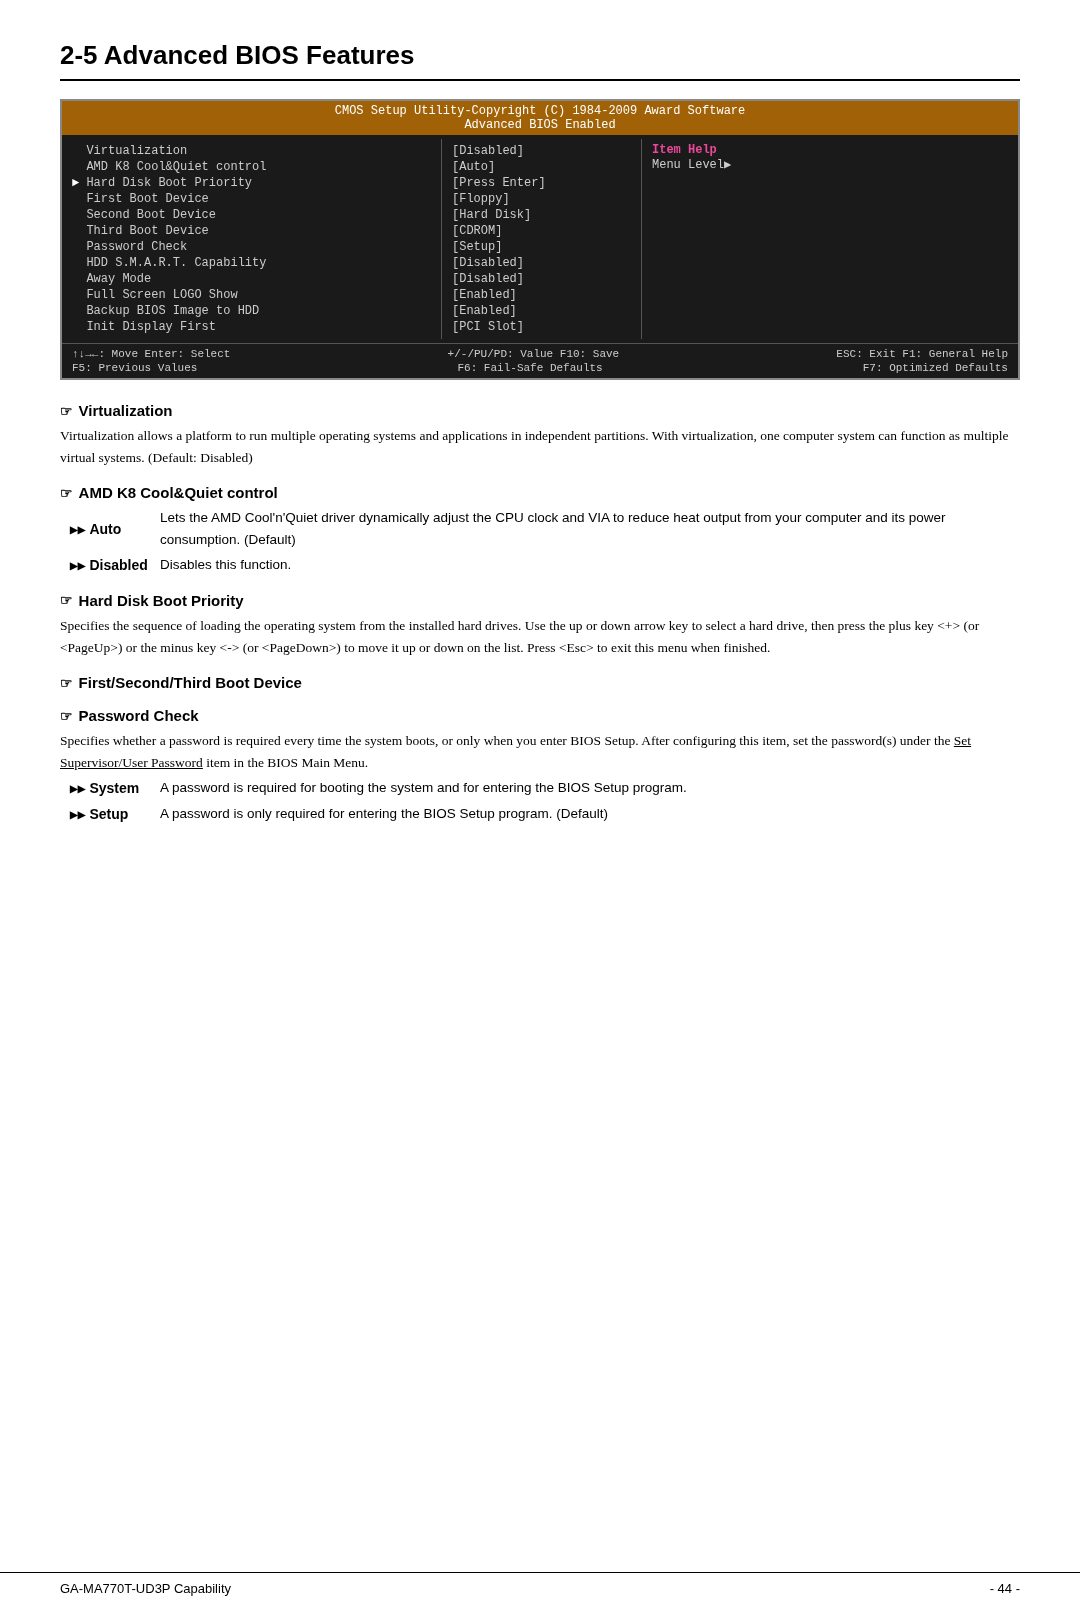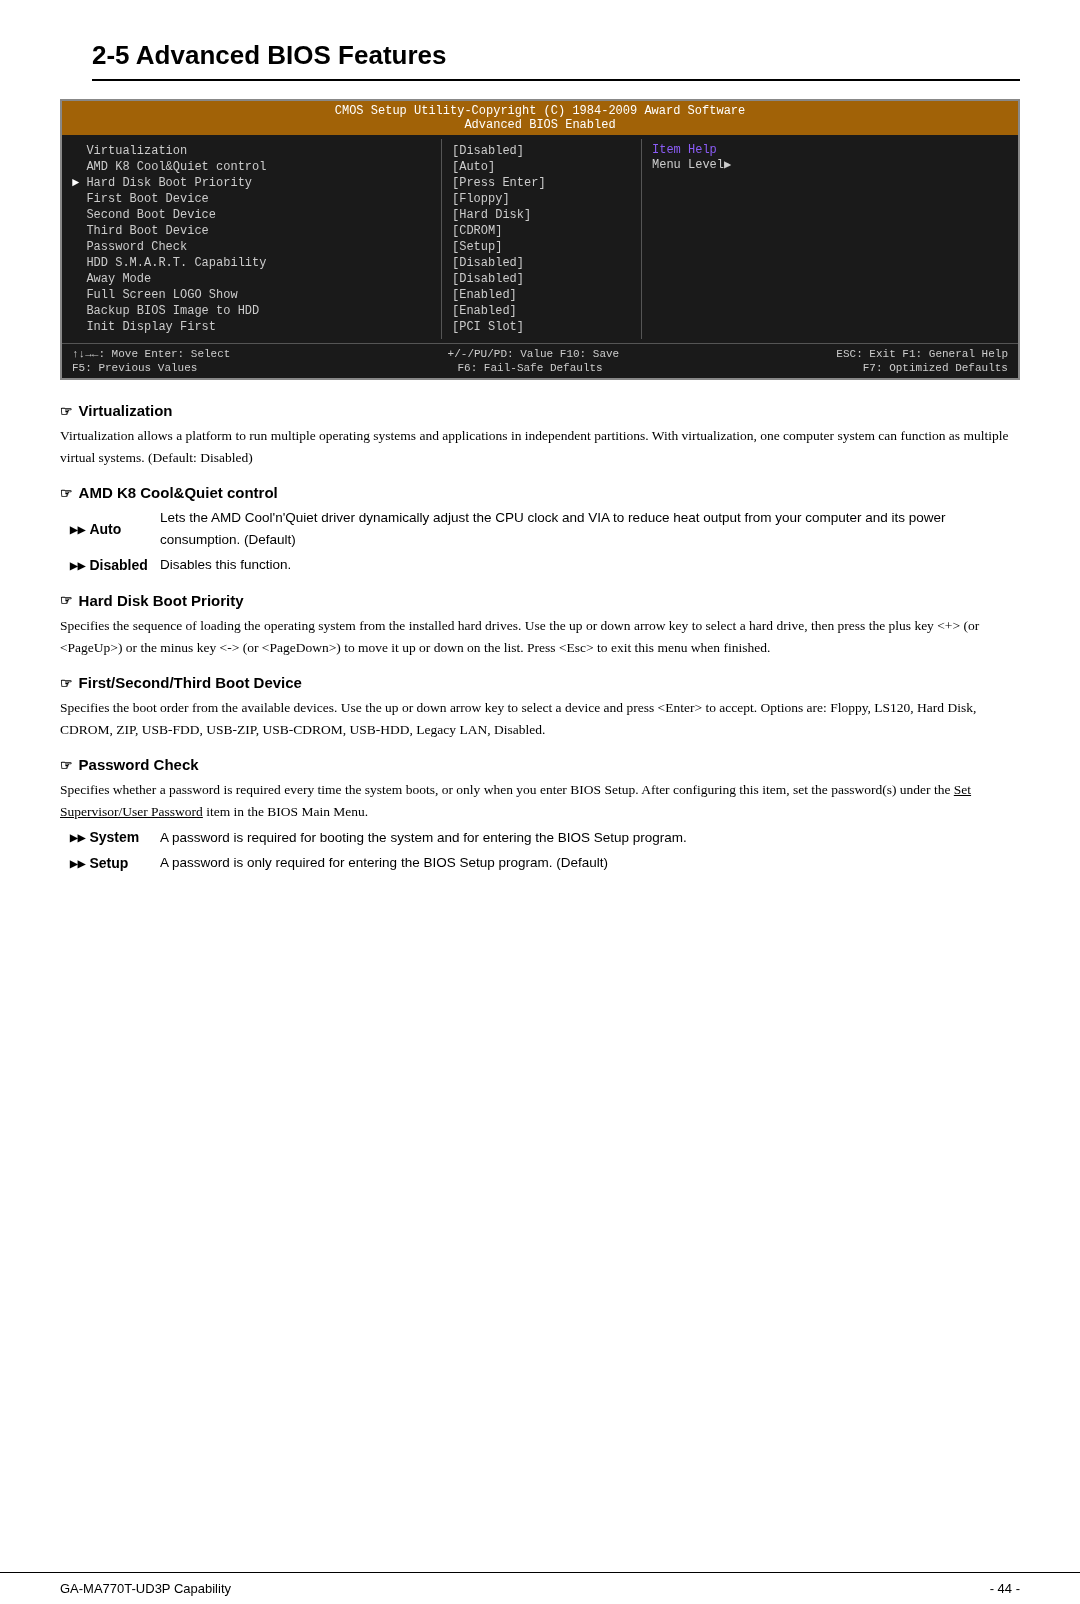--- a/index.html
+++ b/index.html
@@ -12,21 +12,20 @@
       min-height: 1604px;
       padding: 40px 60px 40px 60px;
     }
 
     .page-title {
       font-size: 26px;
       font-weight: bold;
       margin-bottom: 18px;
       border-bottom: 2px solid #000;
       padding-bottom: 8px;
-      margin-left: 32px;
     }
 
     
     .bios-box {
       border: 2px solid #888;
       background: #1a1a1a;
       color: #ccc;
       font-family: 'Courier New', Courier, monospace;
       font-size: 12px;
       margin-bottom: 22px;
@@ -57,22 +56,22 @@
       padding: 4px 10px;
       border-right: 1px solid #555;
     }
 
     .bios-right {
       flex: 1;
       padding: 4px 10px;
     }
 
     .item-help-title {
-      color: #8b5cf6;
-      font-weight: normal;
+      color: #ec4899;
+      font-weight: bold;
     }
 
     .item-help-text {
       color: #ccc;
     }
 
     .bios-footer {
       background: #1a1a1a;
       color: #ccc;
       border-top: 1px solid #555;
@@ -229,21 +228,20 @@
         <span class="sub-item-label">Disabled</span>
         <span class="sub-item-desc">Disables this function.</span>
       </div>
     </div>
     <div class="section">
       <div class="section-title">Hard Disk Boot Priority</div>
       <div class="section-body">Specifies the sequence of loading the operating system from the installed hard drives.  Use the up or down arrow key to select a hard drive, then press the plus key &lt;+&gt; (or &lt;PageUp&gt;) or the minus key &lt;-&gt; (or &lt;PageDown&gt;) to move it up or down on the list. Press &lt;Esc&gt; to exit this menu when finished.</div>
     </div>
     <div class="section">
       <div class="section-title">First/Second/Third Boot Device</div>
-      <div class="section-body">Specifies the boot order from the available devices. Use the up or down arrow key to select a device and press &lt;Enter&gt; to accept. Options are: Floppy, LS120, Hard Disk, CDROM, ZIP, USB-FDD, USB-ZIP, USB-CDROM, USB-HDD, Legacy LAN, Disabled.</div>
     </div>
     <div class="section">
       <div class="section-title">Password Check</div>
       <div class="section-body">Specifies whether a password is required every time the system boots, or only when you enter BIOS Setup. After configuring this item, set the password(s) under the <span style="text-decoration:underline;">Set Supervisor/User Password</span> item in the BIOS Main Menu.</div>
       <div class="sub-item">
         <span class="sub-item-label">System</span>
         <span class="sub-item-desc">A password is required for booting the system and for entering the BIOS Setup program.</span>
       </div>
       <div class="sub-item">
         <span class="sub-item-label">Setup</span>

